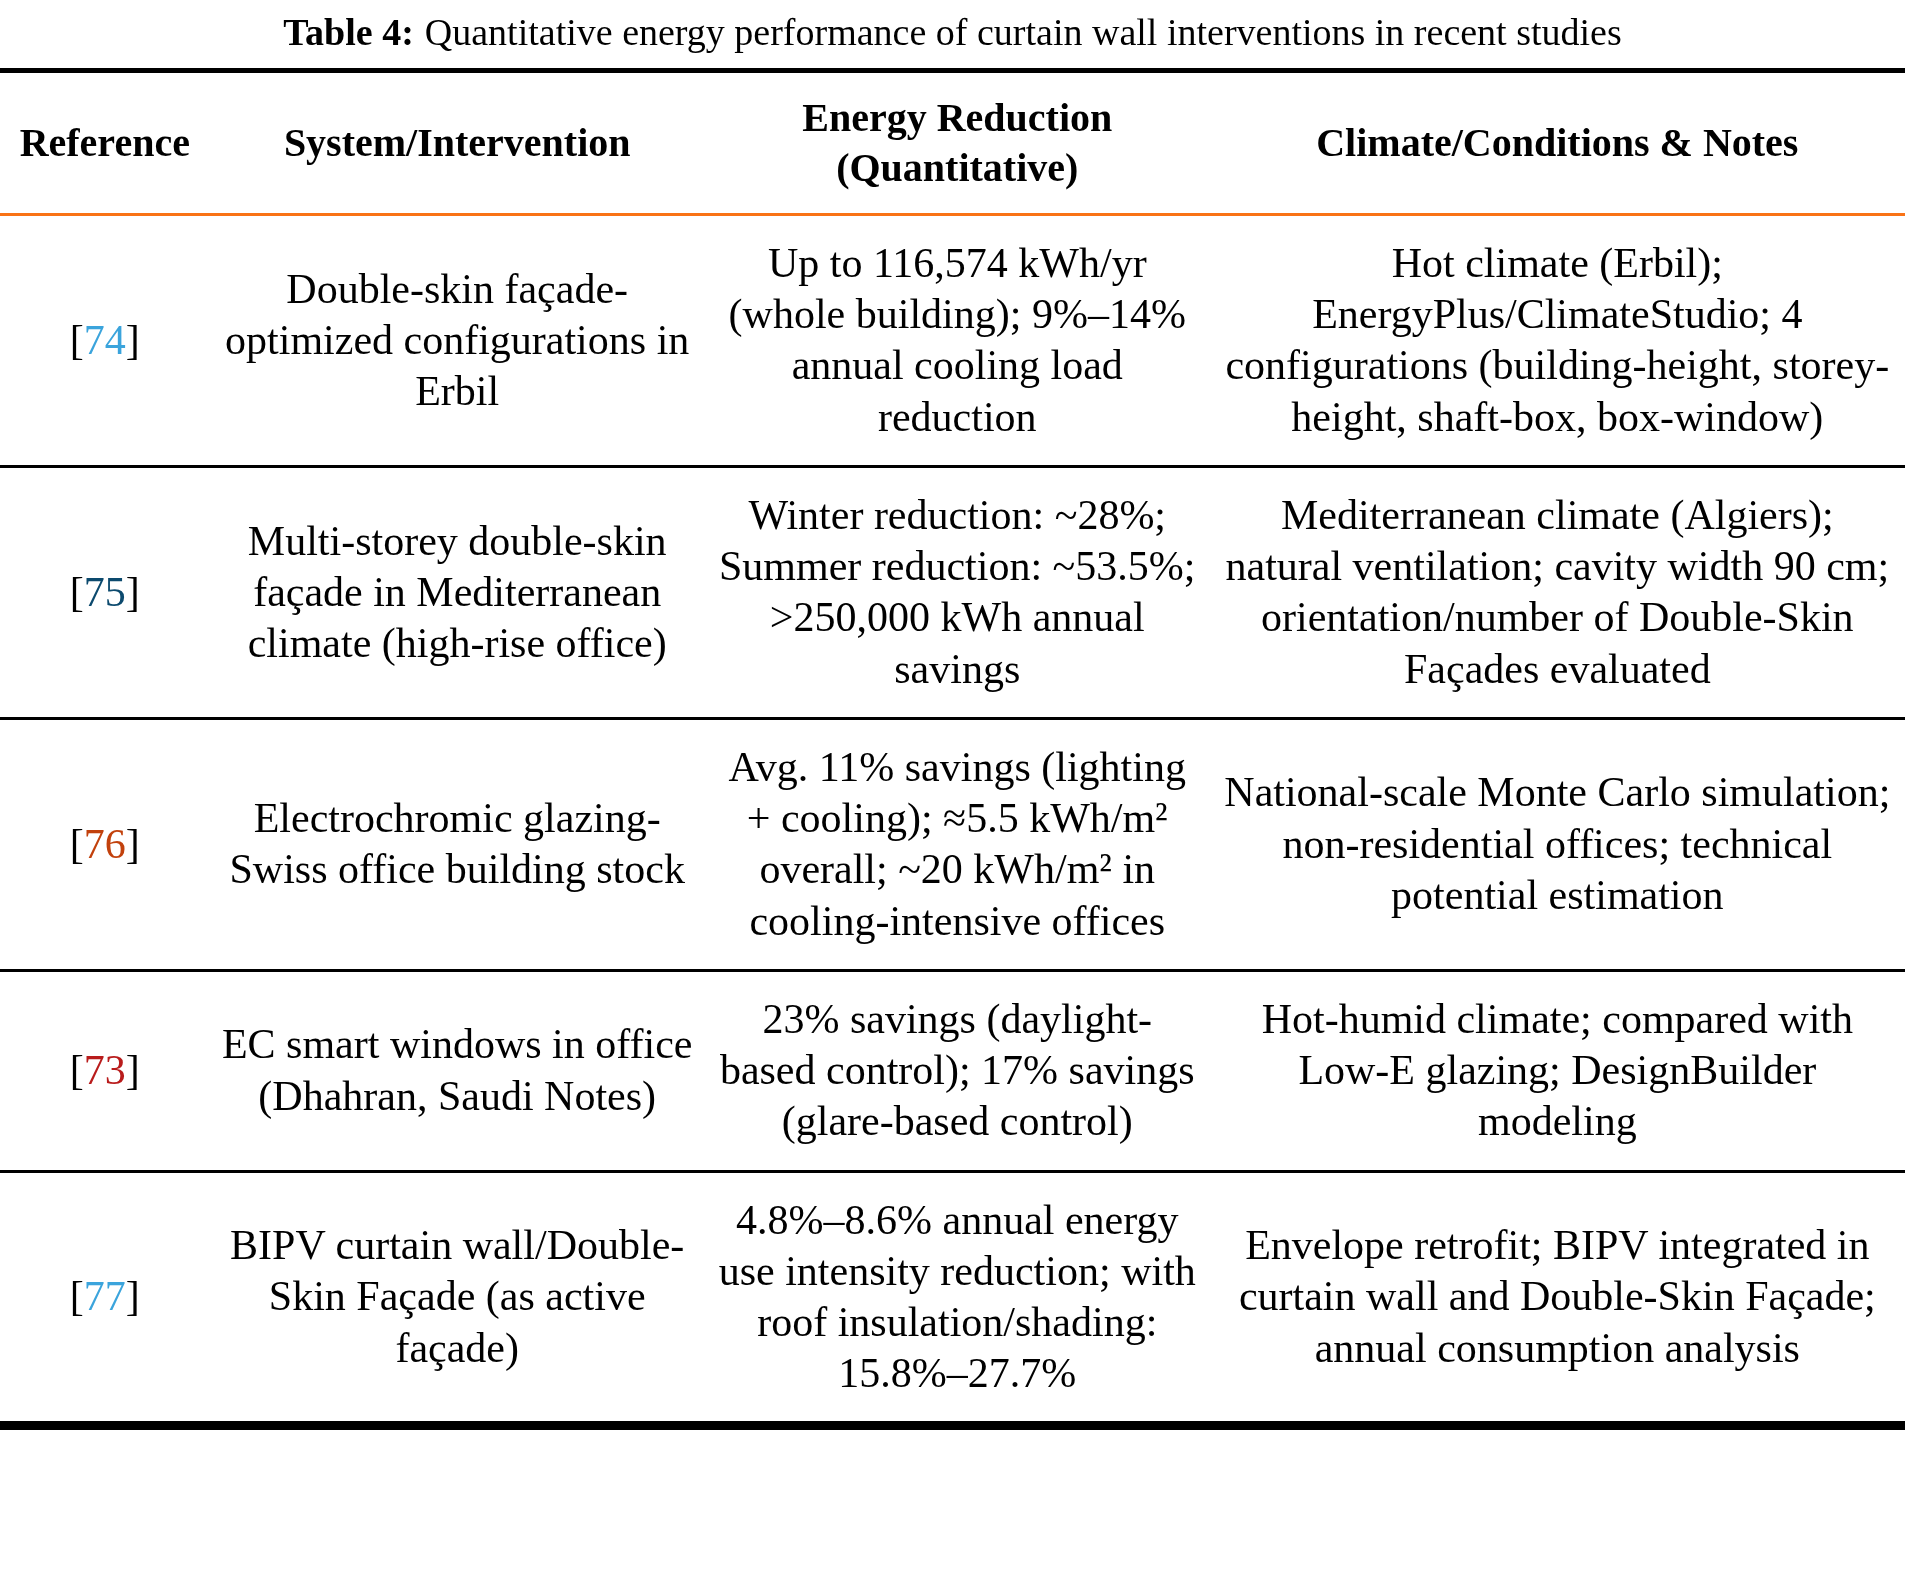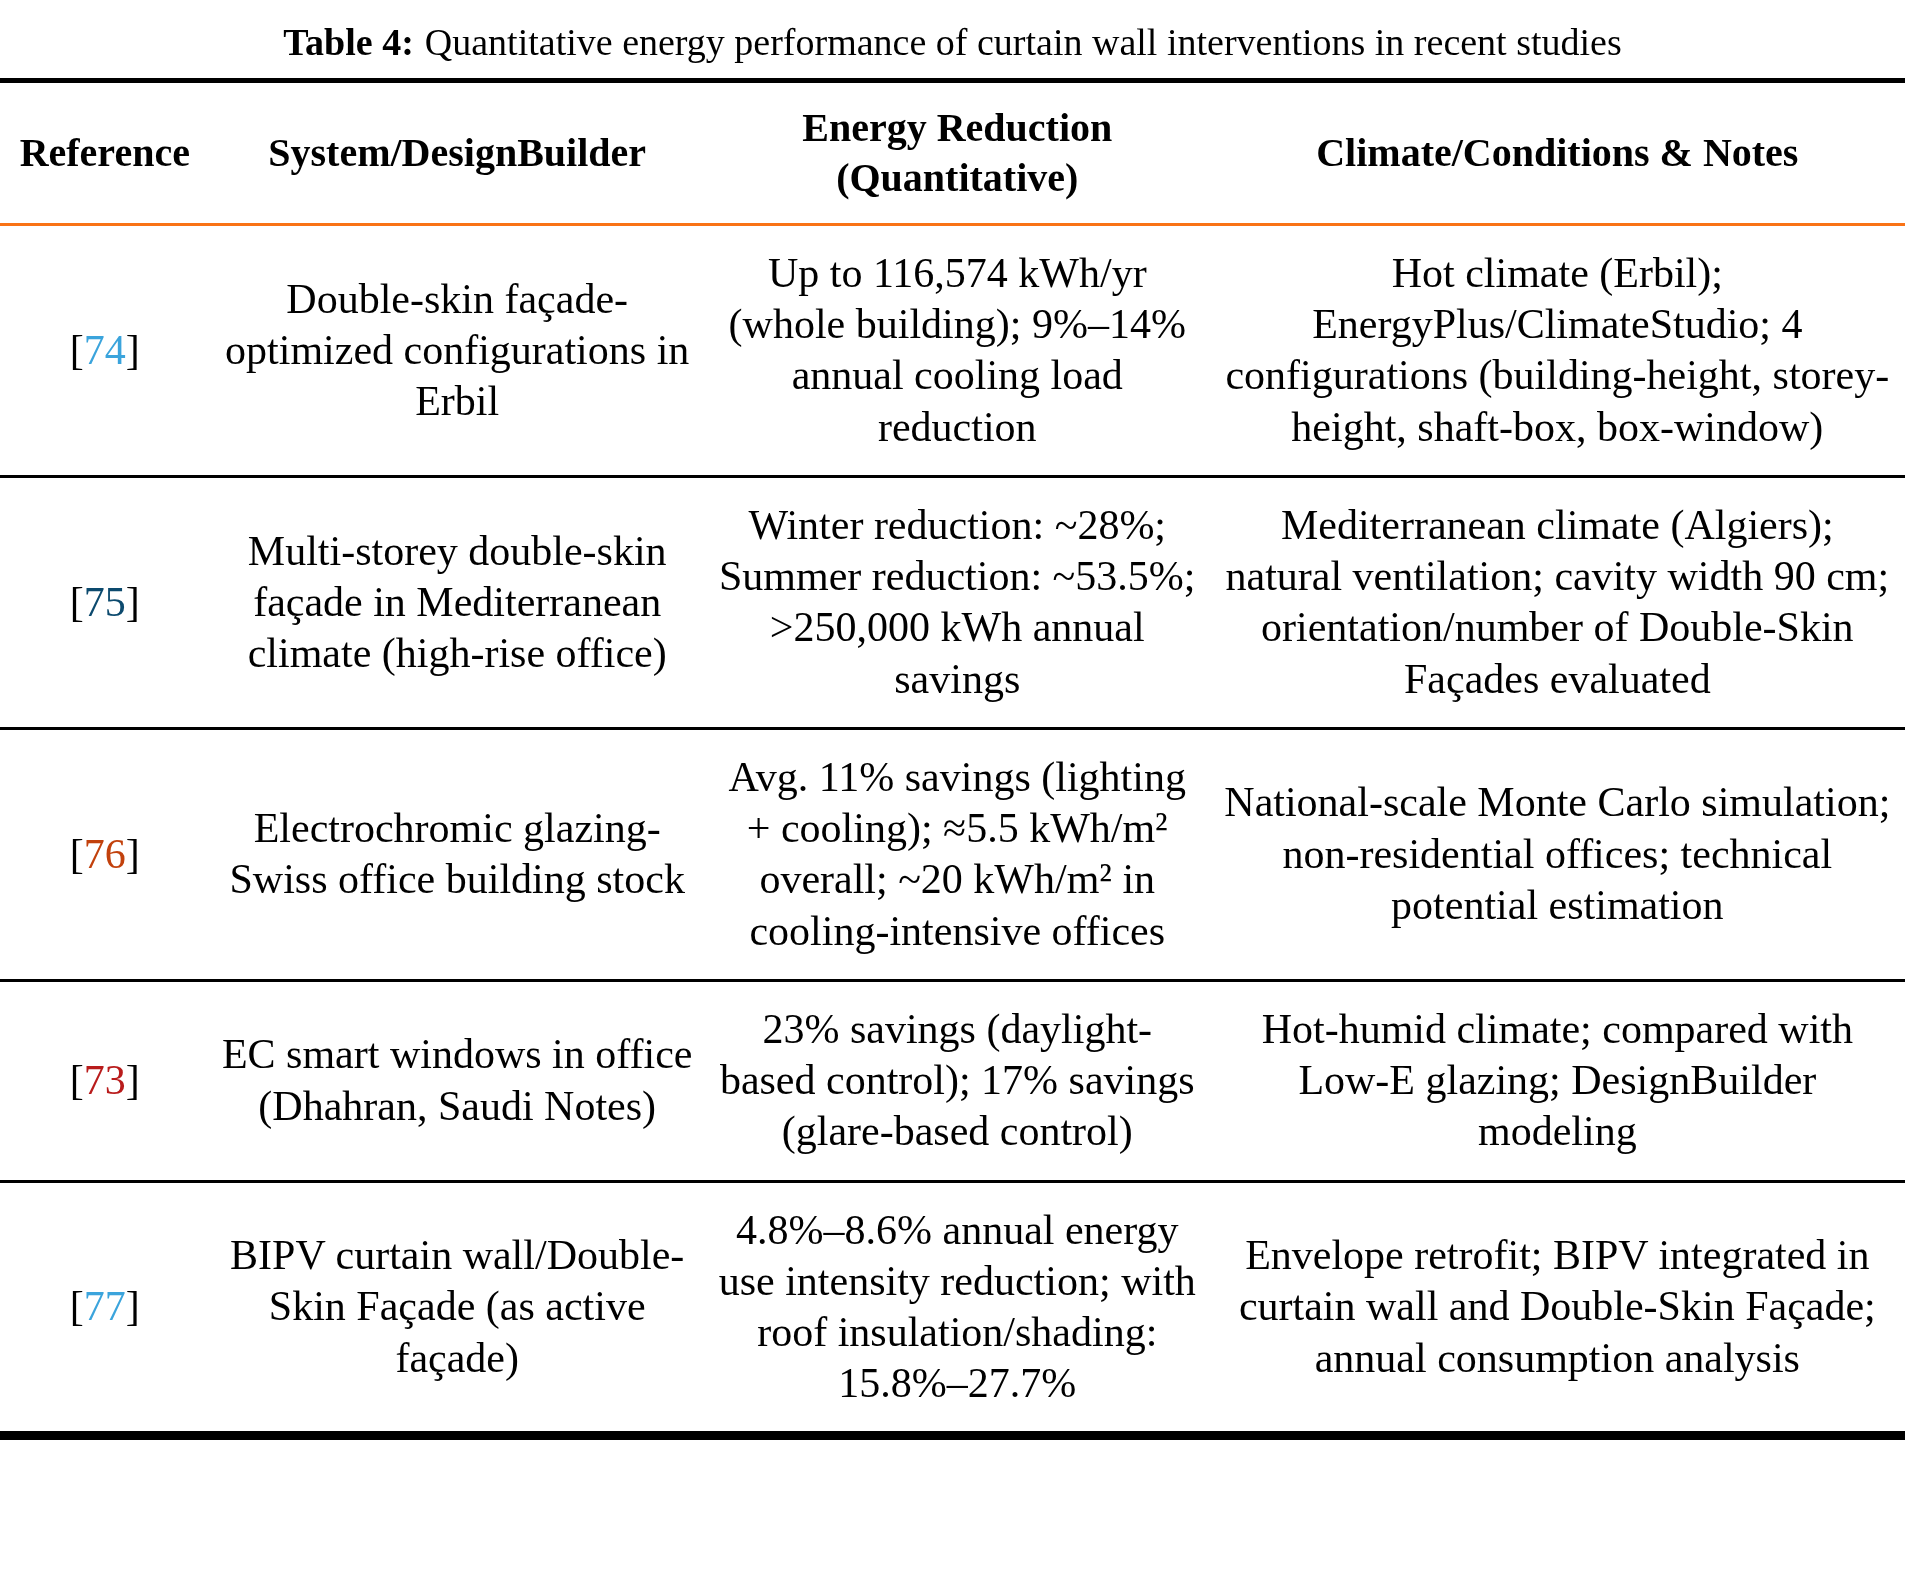--- a/index.html
+++ b/index.html
@@ -10,21 +10,21 @@
     background: #ffffff;
     color: #000000;
     font-family: "Liberation Serif", "DejaVu Serif", serif;
     box-sizing: border-box;
     overflow: hidden;
   }
   .caption {
     text-align: center;
     font-size: 38px;
     line-height: 1.2;
-    padding-top: 20px;
+    padding-top: 10px;
     height: 58px;
     white-space: nowrap;
   }
   .caption .cap-label {
     font-weight: bold;
     margin-right: 11px;
   }
   table.energy-table {
     width: 100%;
     border-collapse: collapse;
@@ -72,21 +72,21 @@
   <table class="energy-table">
     <colgroup>
       <col class="c-ref">
         <col class="c-system">
         <col class="c-energy">
         <col class="c-climate">
     </colgroup>
     <thead>
       <tr>
         <th>Reference</th>
-        <th>System/DesignBuilder</th>
+        <th>System/Intervention</th>
         <th>Energy Reduction (Quantitative)</th>
         <th>Climate/Conditions &amp; Notes</th>
       </tr>
     </thead>
     <tbody>
 
       <tr>
         <td><span>[</span><a class="cite" style="color: rgb(59, 164, 220);">74</a><span>]</span></td>
         <td>Double-skin façade-optimized configurations in Erbil</td>
         <td>Up to 116,574 kWh/yr (whole building); 9%–14% annual cooling load reduction</td>

